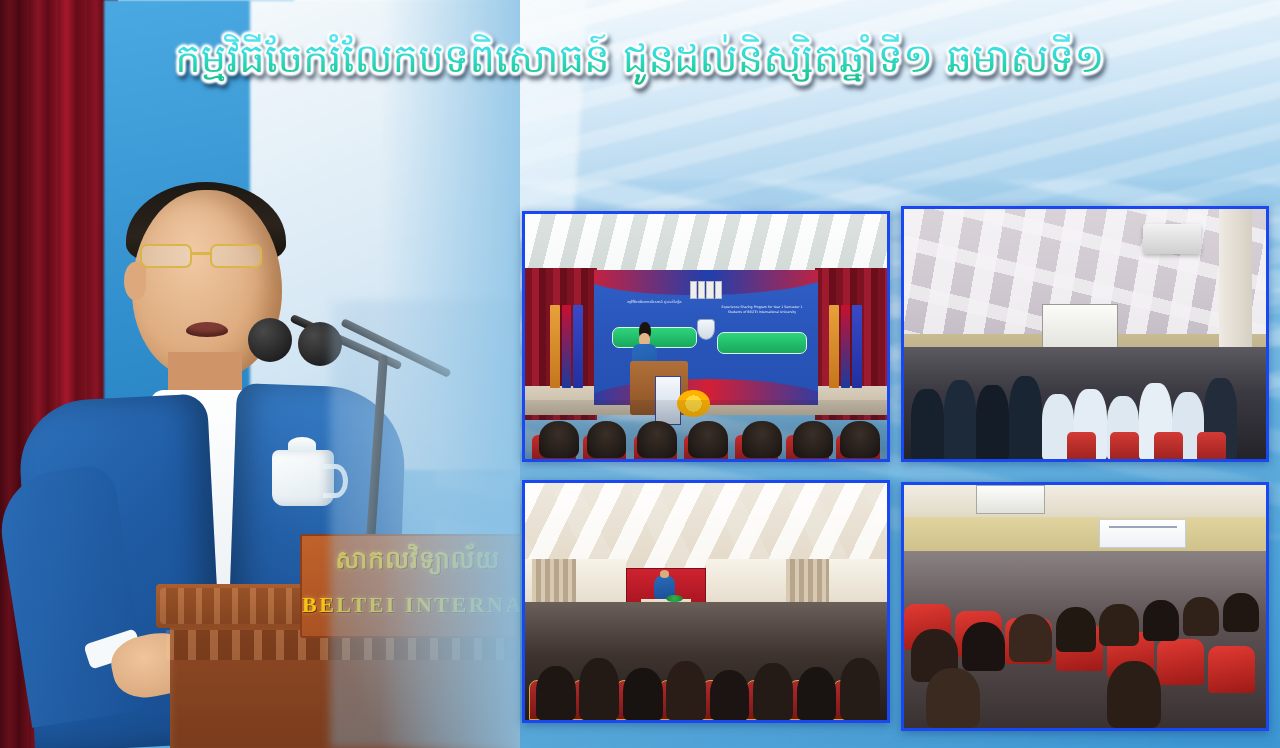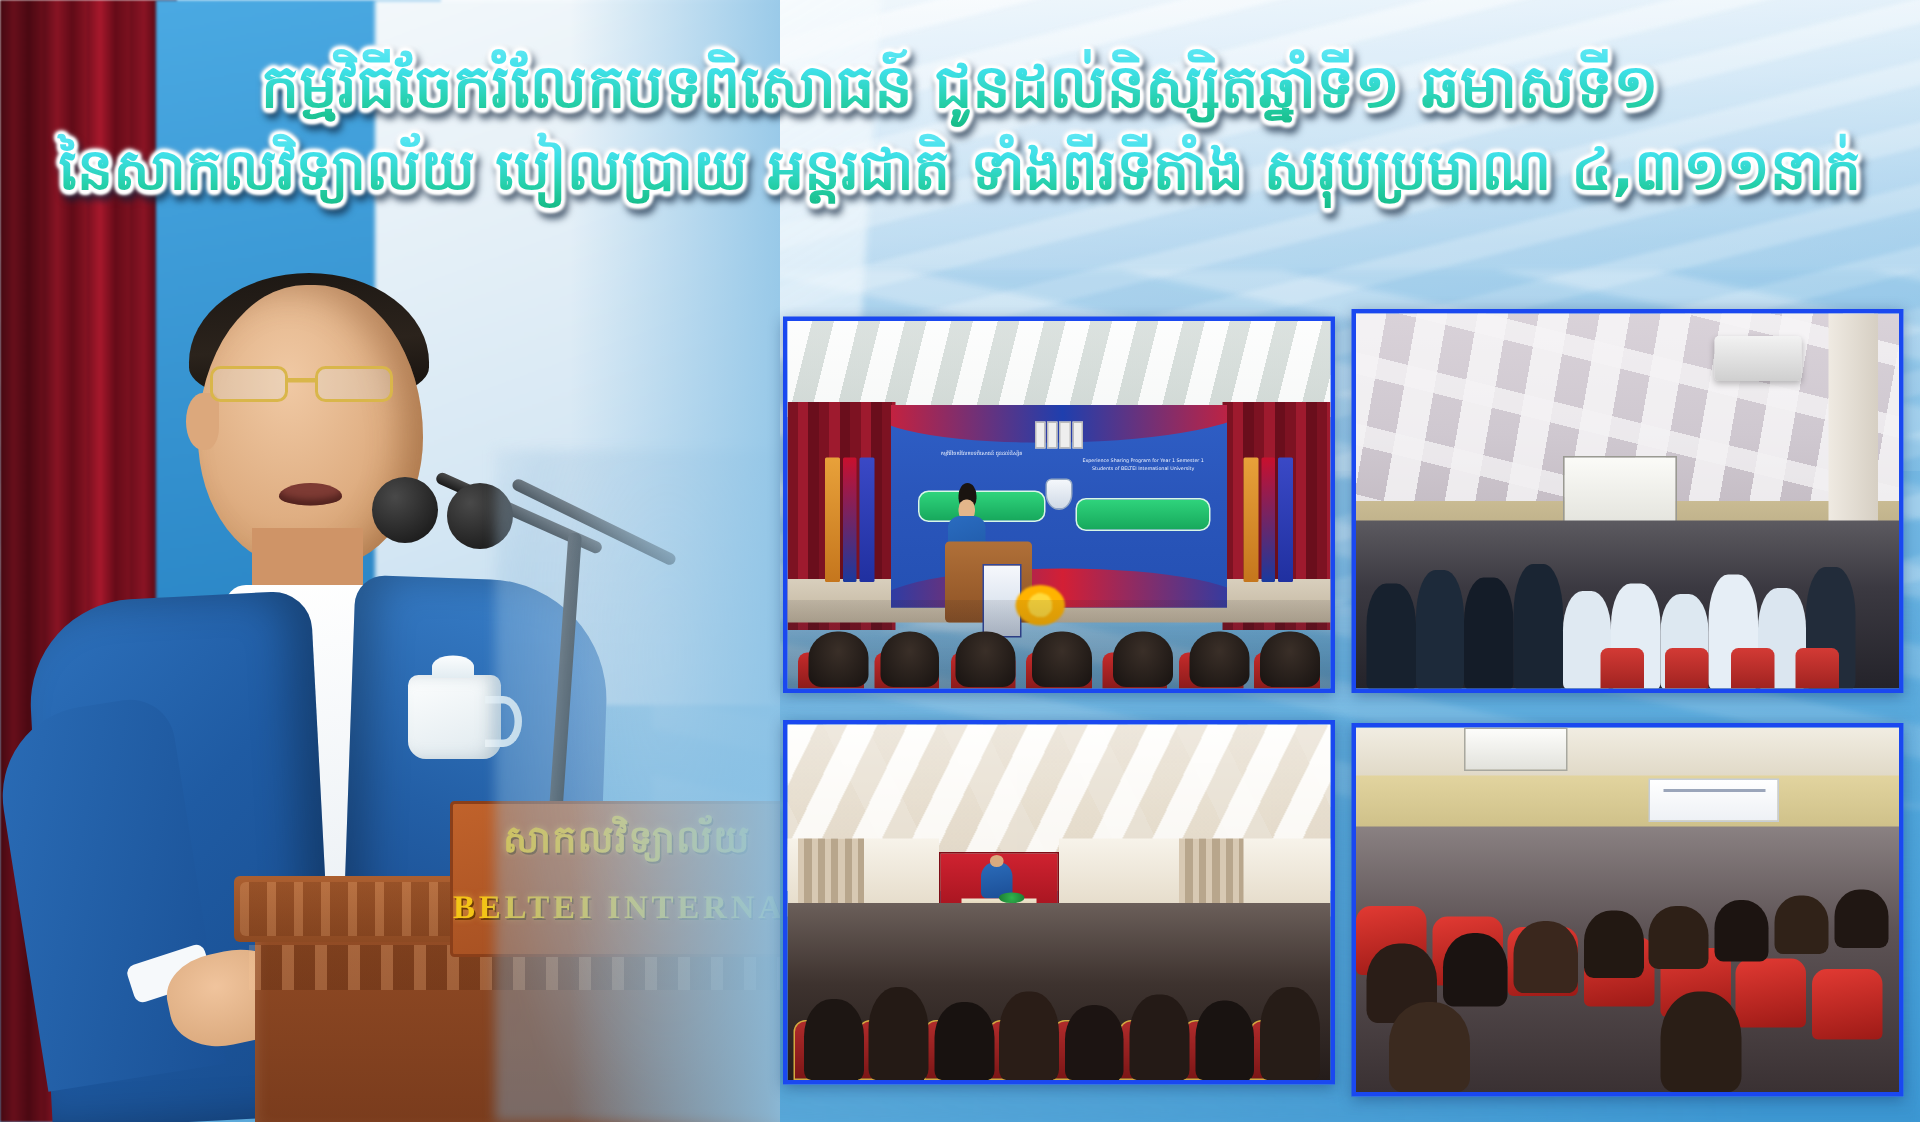--- a/index.html
+++ b/index.html
@@ -77,21 +77,21 @@
 
   
   .title-wrap {
     position:absolute; left:0; top:30px; width:1280px;
     text-align:center; z-index:40;
     pointer-events:none;
   }
   .title-line {
     display:block;
     font-family:"DejaVu Sans", sans-serif;
-    font-weight:bold;
+    font-weight:normal;
     font-size:40px;
     line-height:1.42;
     letter-spacing:.2px;
     background:linear-gradient(180deg, #63e8f5 0%, #3ee0e8 30%, #25cfa8 68%, #14b882 100%);
     -webkit-background-clip:text;
     background-clip:text;
     color:transparent;
     -webkit-text-stroke:0px transparent;
     filter:
       drop-shadow(0 0 1px #ffffff)
@@ -610,21 +610,20 @@
       <div class="plate-kh">សាកលវិទ្យាល័យ</div>
       <div class="plate-en">BELTEI INTERNAT</div>
     </div>
 
     <div class="sp-ghost"></div>
     <div class="sp-fade"></div>
   </div>
 
   <div class="title-wrap">
     <span class="title-line l1">កម្មវិធីចែករំលែកបទពិសោធន៍ ជូនដល់និស្សិតឆ្នាំទី១ ឆមាសទី១</span>
-    <span class="title-line l2">នៃសាកលវិទ្យាល័យ បៀលប្រាយ អន្តរជាតិ ទាំងពីរទីតាំង សរុបប្រមាណ ៤,៣១១នាក់</span>
   </div>
 
   <div class="grid">
 
     <div class="cell tl">
       <div class="ph">
         <div class="p1-ceil"></div>
         <div class="p1-curtL"></div>
         <div class="p1-curtR"></div>
         <div class="p1-floor"></div>

